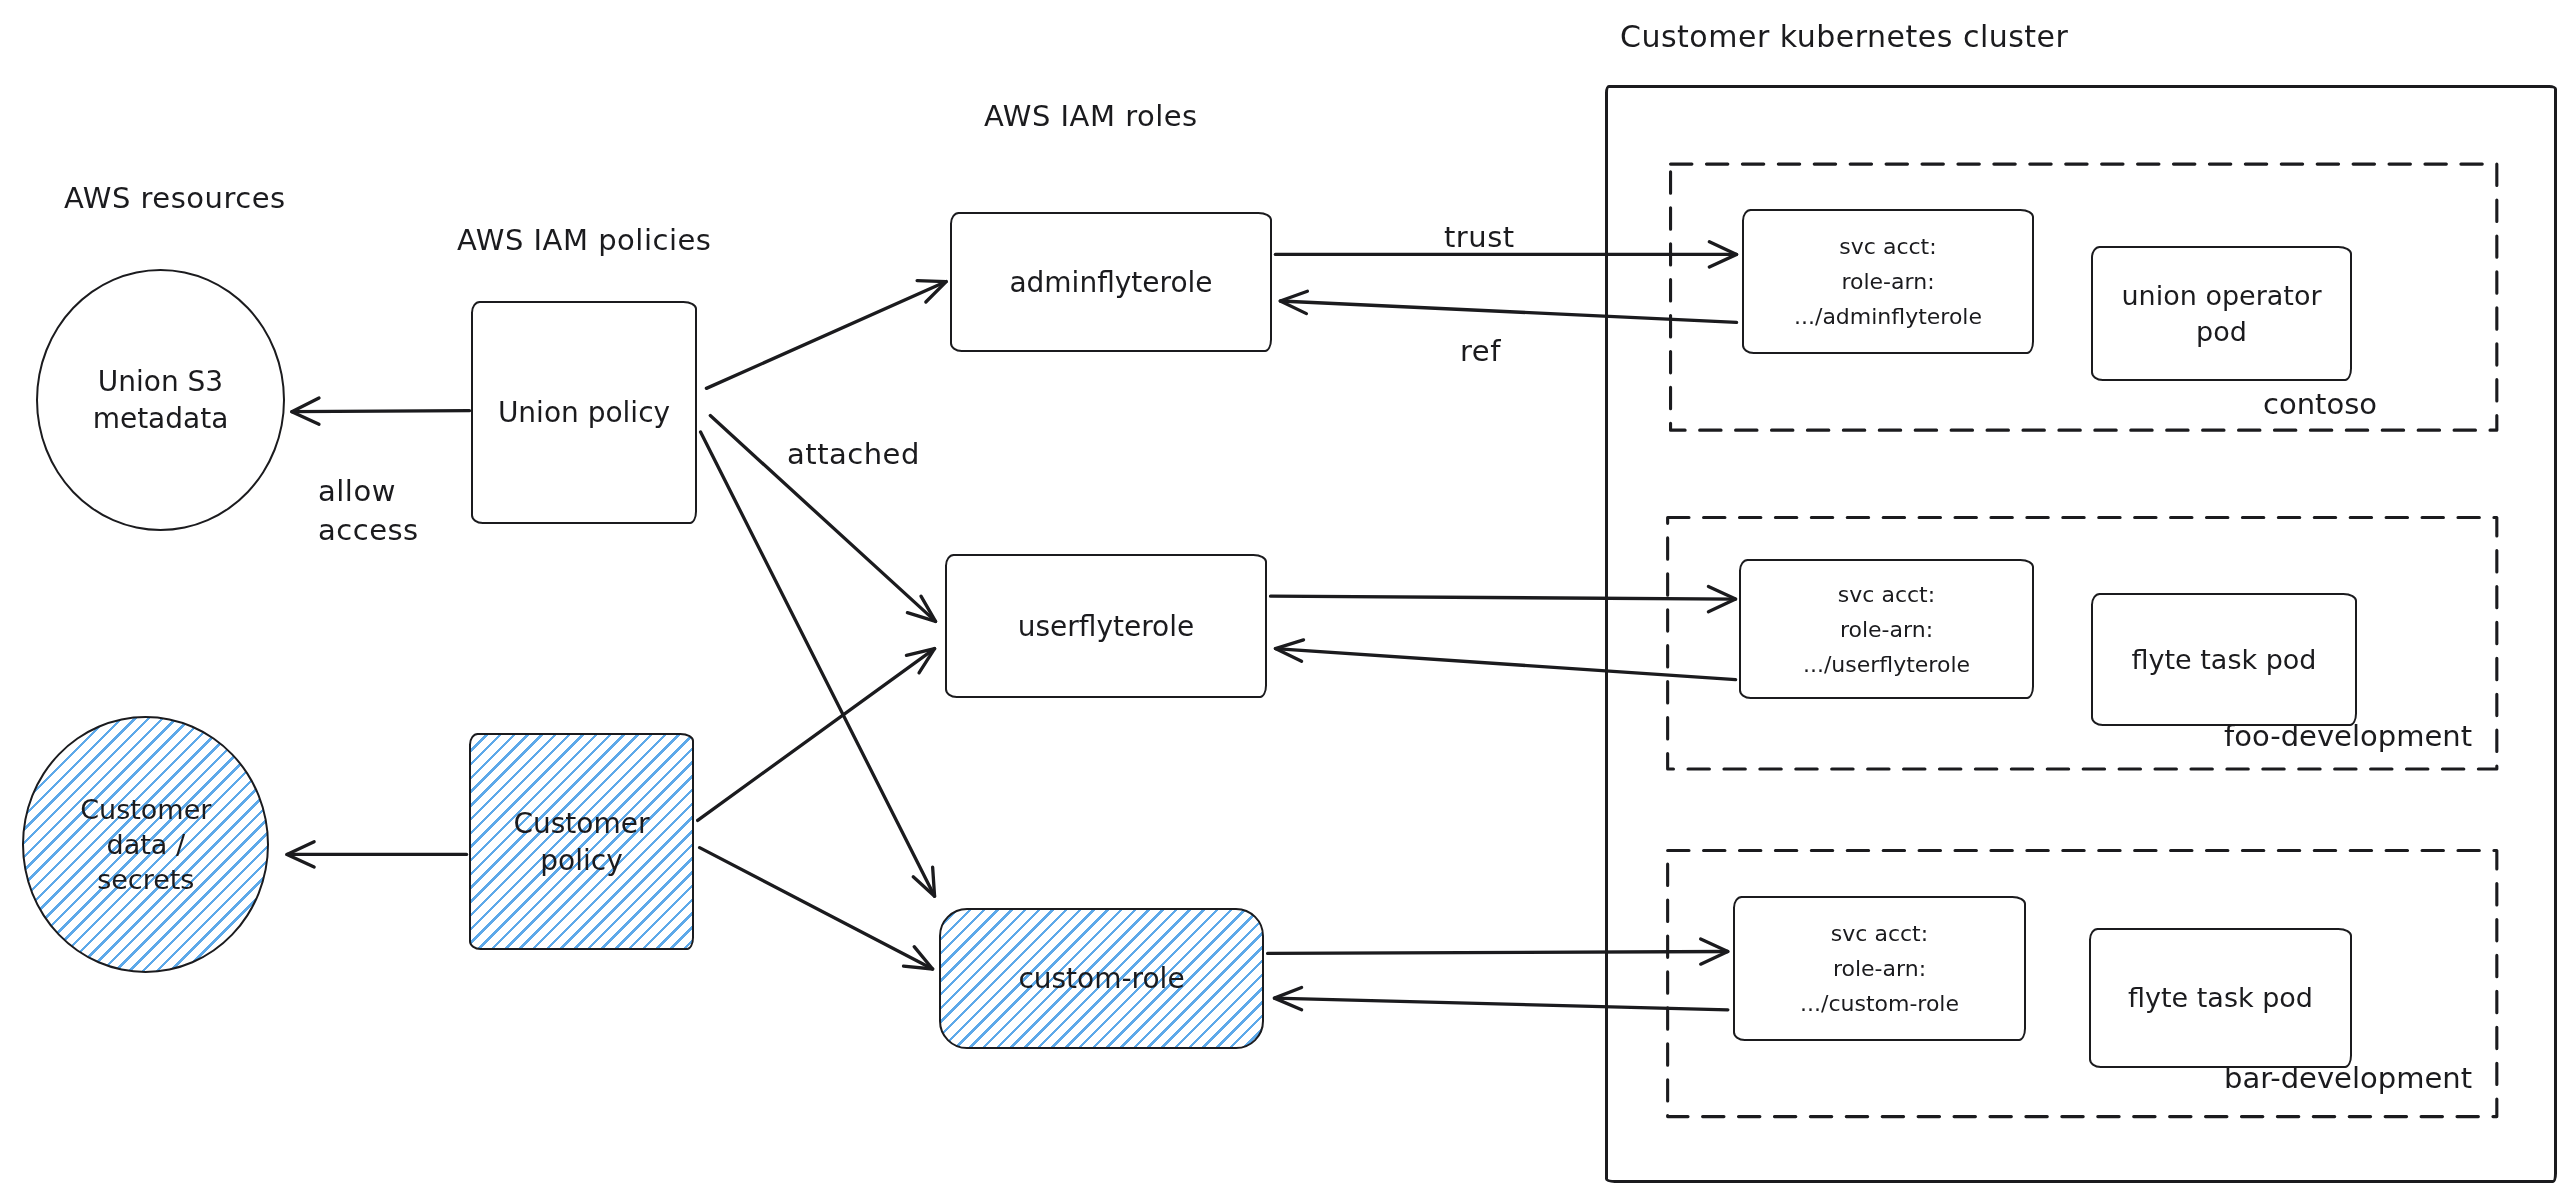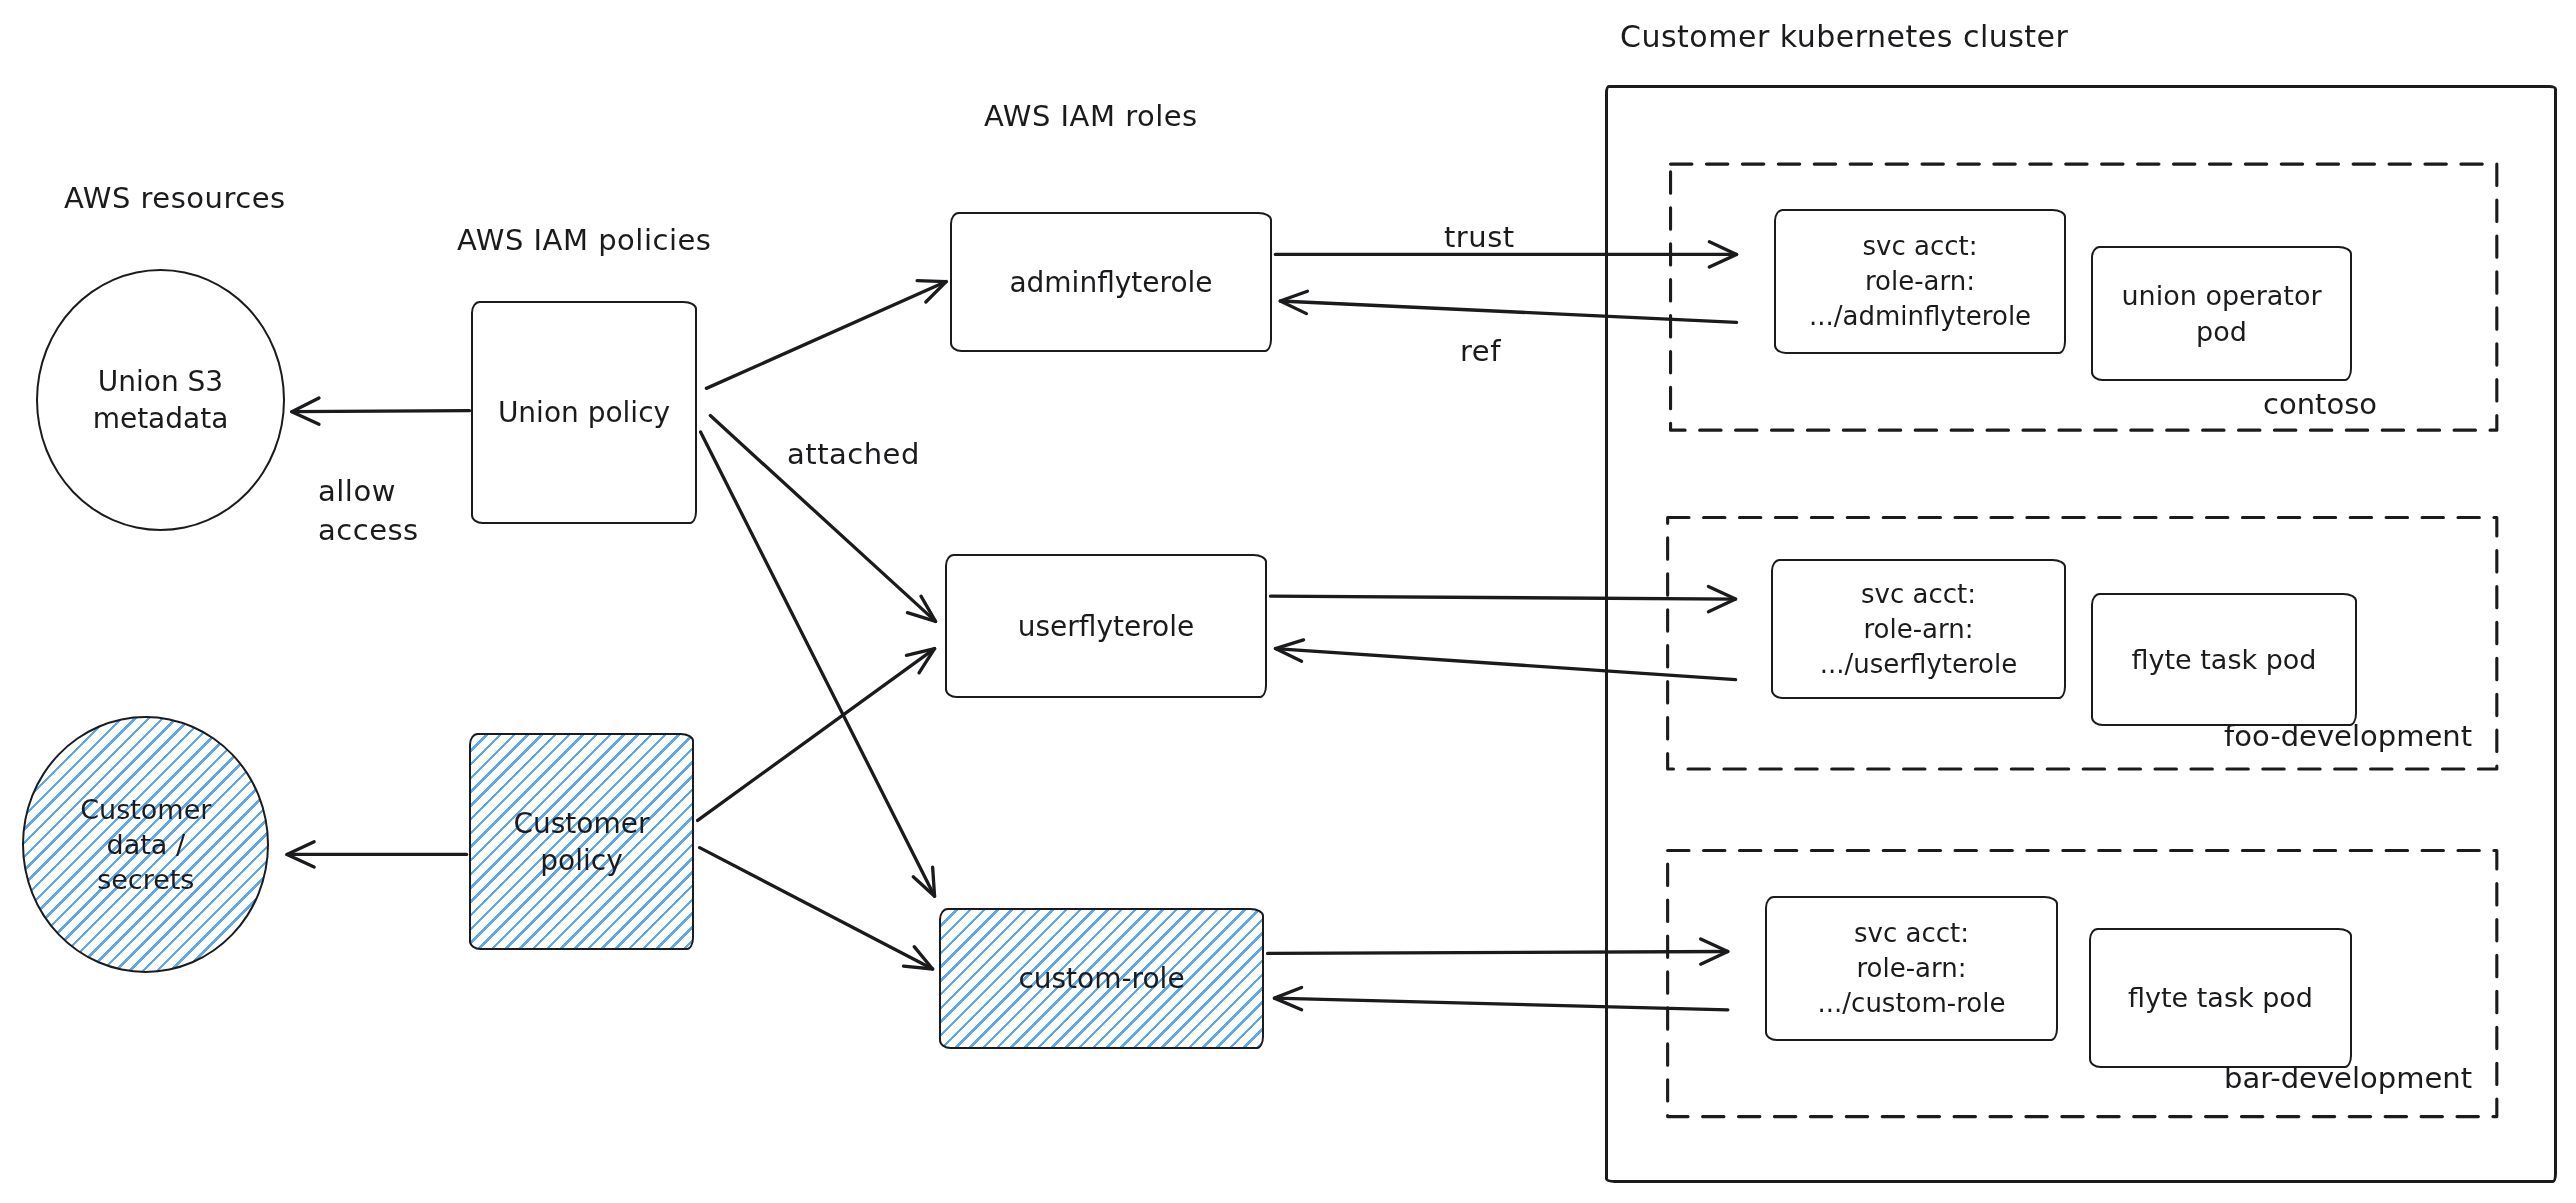--- a/index.html
+++ b/index.html
@@ -45,21 +45,21 @@
       rgba(255,255,255,0) 9.7px);
     background-color:#ffffff;
   }
   .cluster{
     position:absolute;
     box-sizing:border-box;
     border:3.9px solid #1b1b1e;
     border-radius:3.9px 7.8px 3.9px 9.7px / 7.8px 3.9px 9.7px 3.9px;
     background:transparent;
   }
-  .svcbox{font-size:26px;line-height:35px;margin-left:32px;}
+  .svcbox{font-size:22px;line-height:35px;}
   .podbox{font-size:27px;line-height:36px;margin-top:32px;}
   .ns-label{
     position:absolute;
     font-size:29px;
     text-align:left;
     white-space:nowrap;
   }
   svg.overlay{
     position:absolute;
     left:0;top:0;
@@ -184,21 +184,21 @@
     <div>Customer</div>
     <div>policy</div>
   </div>
 
   <div class="box" style="left:945px;top:554px;width:322px;height:144px;">
     <div>userflyterole</div>
   </div>
   <div class="box" style="left:950px;top:212px;width:322px;height:140px;">
     <div>adminflyterole</div>
   </div>
-  <div class="box hatch" style="left:939px;top:908px;width:325px;height:141px;">
+  <div class="box hatch" style="left:939px;top:908px;width:325px;height:141px;border-radius:28px;">
     <div>custom-role</div>
   </div>
 
   <div class="box svcbox" style="left:1742px;top:209px;width:292px;height:145px;">
     <div>svc acct:</div>
     <div>role-arn:</div>
     <div>.../adminflyterole</div>
   </div>
   <div class="box podbox" style="left:2091px;top:214px;width:261px;height:135px;padding:0 25px;">
     <div>union operator pod</div>

